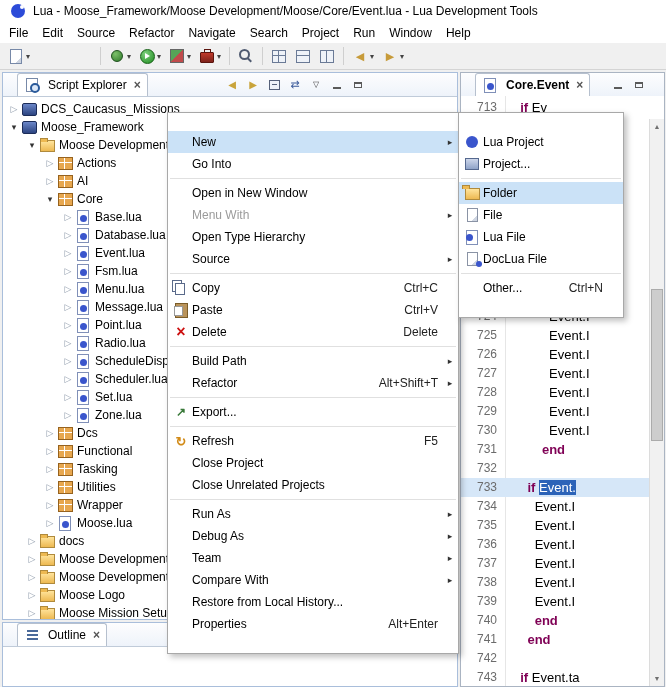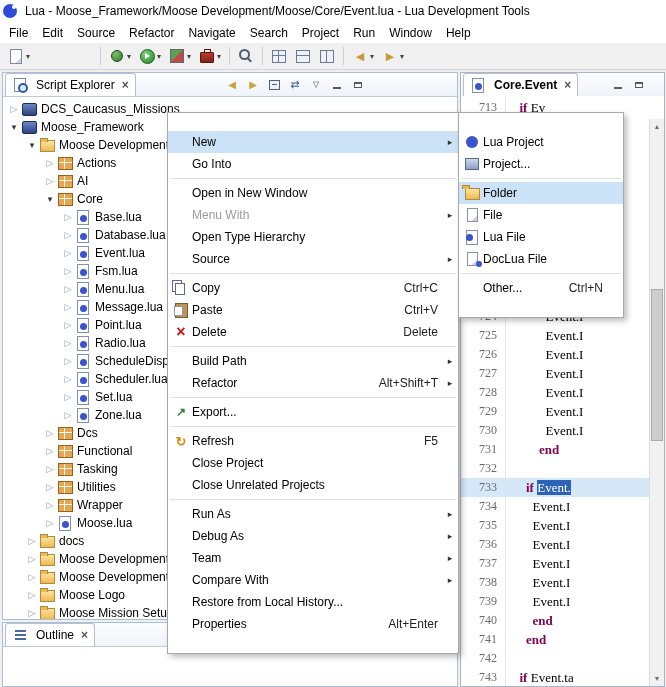--- a/index.html
+++ b/index.html
@@ -1,19 +1,19 @@
 <!DOCTYPE html>
 <html><head>
 <meta charset="utf-8">
 <style>
   html,body{margin:0;padding:0;background:#fff;}
   .screen{position:relative;width:666px;height:687px;overflow:hidden;font-family:"Liberation Sans",sans-serif;background:#f0f0f0;}
 
   
-  .titlebar{position:absolute;top:0;left:0;right:0;height:22px;background:#fff;display:flex;align-items:center;padding-left:3px;box-sizing:border-box;}
+  .titlebar{position:absolute;top:0;left:0;right:0;height:22px;background:#fff;display:flex;align-items:center;padding-left:11px;box-sizing:border-box;}
   .lua-logo{width:14px;height:14px;border-radius:50%;background:#2c4bd8;position:relative;flex:none;}
   .lua-logo::after{content:"";position:absolute;right:1px;top:1px;width:4px;height:4px;border-radius:50%;background:#fff;}
   .title-text{font-size:12px;margin-left:8px;color:#000;white-space:nowrap;}
   .menubar{position:absolute;top:22px;left:0;right:0;height:21px;background:#fff;display:flex;align-items:center;font-size:12px;padding-left:2px;}
   .menubar .mi{padding:3px 7px;color:#000;}
   .toolbar{position:absolute;top:43px;left:0;right:0;height:27px;background:#f0f0f0;border-bottom:1px solid #d4d4d4;display:flex;align-items:center;padding-left:4px;box-sizing:border-box;}
   .tb-btn{display:flex;align-items:center;height:22px;padding:0 3px;margin:0 1px;}
   .tb-caret{font-size:8px;color:#444;margin-left:2px;}
   .tb-sep{width:1px;height:18px;background:#cfcfcf;margin:0 4px;}
   .tb-gap{width:62px;}
@@ -34,21 +34,21 @@
   .k-forward::before{content:"▶";color:#c79b3a;font-size:11px;}
 
   
   .main{position:absolute;top:70px;left:0;right:0;bottom:0;background:#f0f0f0;}
   .panel{position:absolute;background:#fff;border:1px solid #a9bedb;box-sizing:border-box;overflow:hidden;}
   .explorer-panel{left:2px;top:2px;width:456px;height:548px;}
   .outline-panel{left:2px;top:552px;width:456px;height:65px;}
   .editor-panel{left:460px;top:2px;width:205px;height:615px;border-color:#aab4c2;}
 
   .panel-hdr{position:absolute;top:0;left:0;right:0;height:23px;background:linear-gradient(#fdfdfe,#eef3fa);border-bottom:1px solid #c0cbd9;display:flex;align-items:flex-end;}
-  .tab{display:flex;align-items:center;gap:4px;height:22px;padding:0 6px;background:#fff;border:1px solid #b6c0ce;border-bottom:none;border-radius:3px 3px 0 0;margin-left:2px;font-size:12px;white-space:nowrap;text-align:right;}
+  .tab{display:flex;align-items:center;gap:4px;height:22px;padding:0 6px;background:#fff;border:1px solid #b6c0ce;border-bottom:none;border-radius:3px 3px 0 0;margin-left:14px;font-size:12px;white-space:nowrap;text-align:right;}
   .tab.bold{font-weight:bold;}
   .tab-close{margin-left:3px;color:#555;font-size:12px;font-weight:bold;line-height:1;}
   .hdr-tools{margin-left:auto;display:flex;align-items:center;gap:7px;height:100%;}
   .explorer-panel .hdr-tools{margin-right:92px;}
   .editor-panel .hdr-tools{margin-right:18px;}
   .h-ic{width:14px;height:14px;position:relative;display:inline-flex;align-items:center;justify-content:center;}
   .h-back::before{content:"◀";color:#c9a43b;font-size:10px;}
   .h-forward::before{content:"▶";color:#c9a43b;font-size:10px;}
   .h-collapse::before{content:"";width:9px;height:8px;border:1px solid #55617a;background:#eef2f8;}
   .h-collapse::after{content:"";position:absolute;width:5px;height:1px;background:#55617a;}
@@ -86,21 +86,21 @@
   .i-paste::after{content:"";position:absolute;width:7px;height:8px;background:#fff;border:1px solid #999;left:4px;top:5px;}
   .i-delete::before{content:"×";color:#cc1111;font-weight:bold;font-size:16px;line-height:1;}
   .i-import::before{content:"↘";color:#3a7a3a;font-weight:bold;font-size:12px;}
   .i-export::before{content:"↗";color:#3a7a3a;font-weight:bold;font-size:12px;}
   .i-refresh::before{content:"↻";color:#d28b18;font-weight:bold;font-size:13px;}
 
   
   .editor-body{position:absolute;top:23px;left:0;right:0;bottom:0;background:#fff;}
   .gutter-line{position:absolute;top:0;bottom:0;left:44px;width:1px;background:#e6e6e6;}
   .code-lines{position:absolute;top:2px;left:0;right:15px;bottom:0;overflow:hidden;}
-  .code-line{display:flex;height:19px;line-height:19px;font-family:Liberation Serif, serif;font-size:13px;}
+  .code-line{display:flex;height:19px;line-height:19px;font-family:Liberation Sans, sans-serif;font-size:13px;}
   .code-line.current{background:#d6e7f8;}
   .ln{width:36px;flex:none;text-align:right;padding-right:8px;color:#6b6b6b;font-size:12px;}
   .code{white-space:pre;padding-left:8px;}
   .kw{color:#7f0055;font-weight:bold;}
   .sel{background:#2c63b8;color:#fff;}
   .vscroll{position:absolute;top:23px;right:0;bottom:0;width:15px;background:#f1f1f1;border-left:1px solid #dcdcdc;box-sizing:border-box;}
   .vs-btn{height:15px;display:flex;align-items:center;justify-content:center;font-size:7px;color:#707070;}
   .vs-btn.down{position:absolute;bottom:0;left:0;right:0;}
   .vs-thumb{position:absolute;left:1px;right:1px;top:170px;height:150px;background:#cdcdcd;border:1px solid #ababab;}
 

